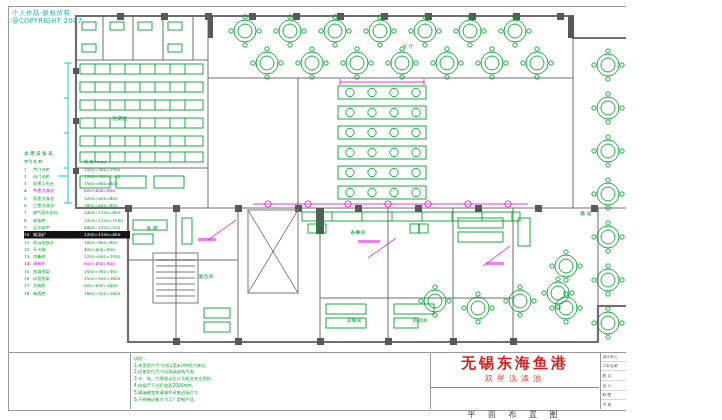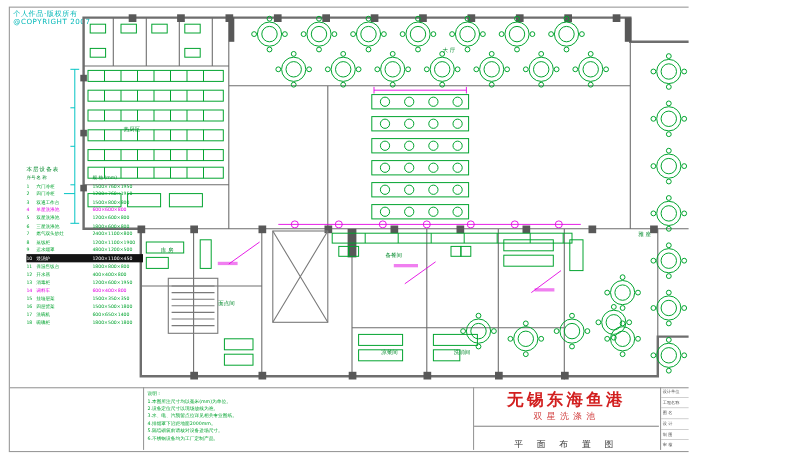--- a/index.html
+++ b/index.html
@@ -38,21 +38,21 @@
   .rrow .c3{width:58px;text-align:right;overflow:hidden;}
   .rrow.h{color:#007a22;letter-spacing:2px;}
 
   .notes{position:absolute;left:134px;top:355px;width:540px;z-index:3;
          transform:scale(.5);transform-origin:0 0;}
   .note-line{font-size:8.6px;line-height:13.6px;color:#00a32e;white-space:nowrap;}
 
   .titlecell{position:absolute;left:431px;top:354px;width:168px;height:54px;z-index:3;text-align:center;}
   .proj{font-size:15px;color:#d21f1f;font-weight:bold;letter-spacing:3px;line-height:19px;}
   .sub{font-size:8px;color:#d24040;letter-spacing:4px;line-height:11px;}
-  .dname-wrap{margin-top:3px;border-top:1px solid #8a8a8a;padding-top:3px;}
+  .dname-wrap{margin-top:3px;border-top:1px solid #8a8a8a;padding-top:14px;}
   .dname{font-size:8px;color:#333;letter-spacing:5px;}
 
   .tblock{position:absolute;left:601px;top:352px;width:216px;height:114px;z-index:3;
           transform:scale(.5);transform-origin:0 0;display:flex;flex-direction:column;}
   .tb-row{flex:1;display:flex;border-bottom:1px solid #aaa;font-size:7.6px;color:#555;align-items:center;}
   .tb-row:last-child{border-bottom:none;}
   .tb-label{width:56px;border-right:1px solid #aaa;padding-left:3px;}
   .tb-value{flex:1;padding-left:3px;color:#333;overflow:hidden;white-space:nowrap;}
 </style>
 </head>

